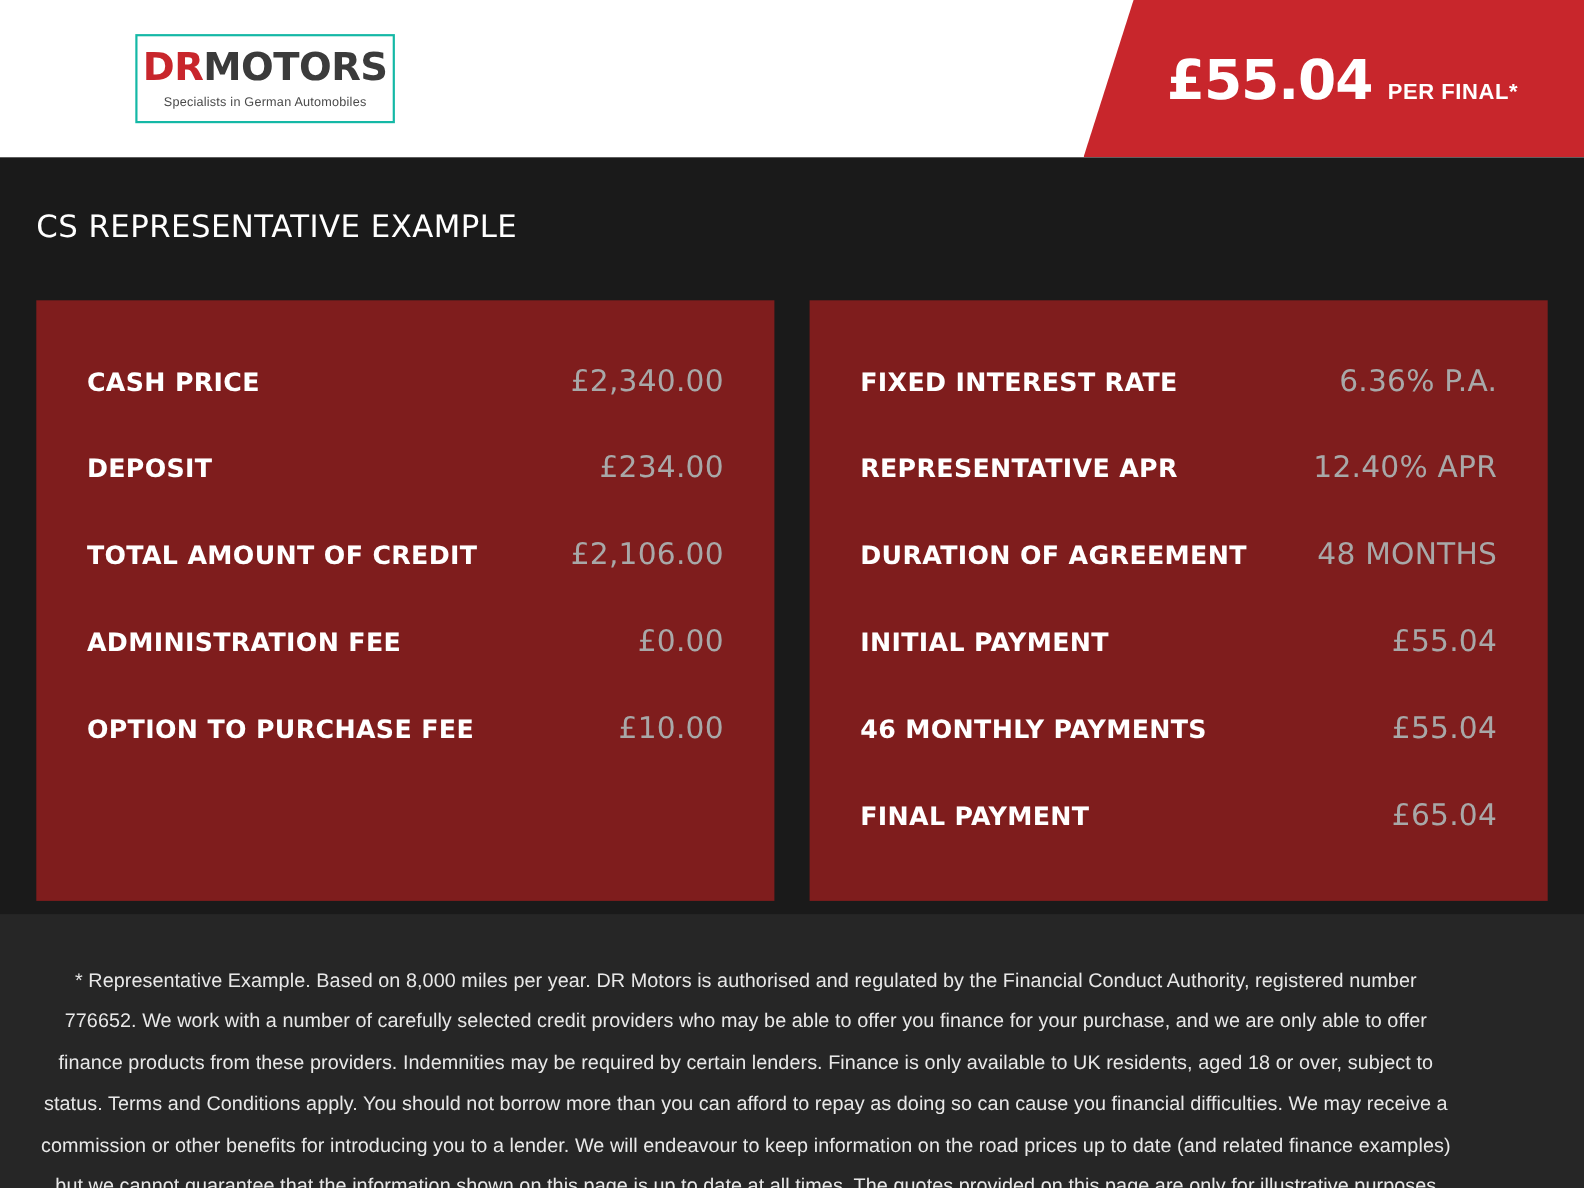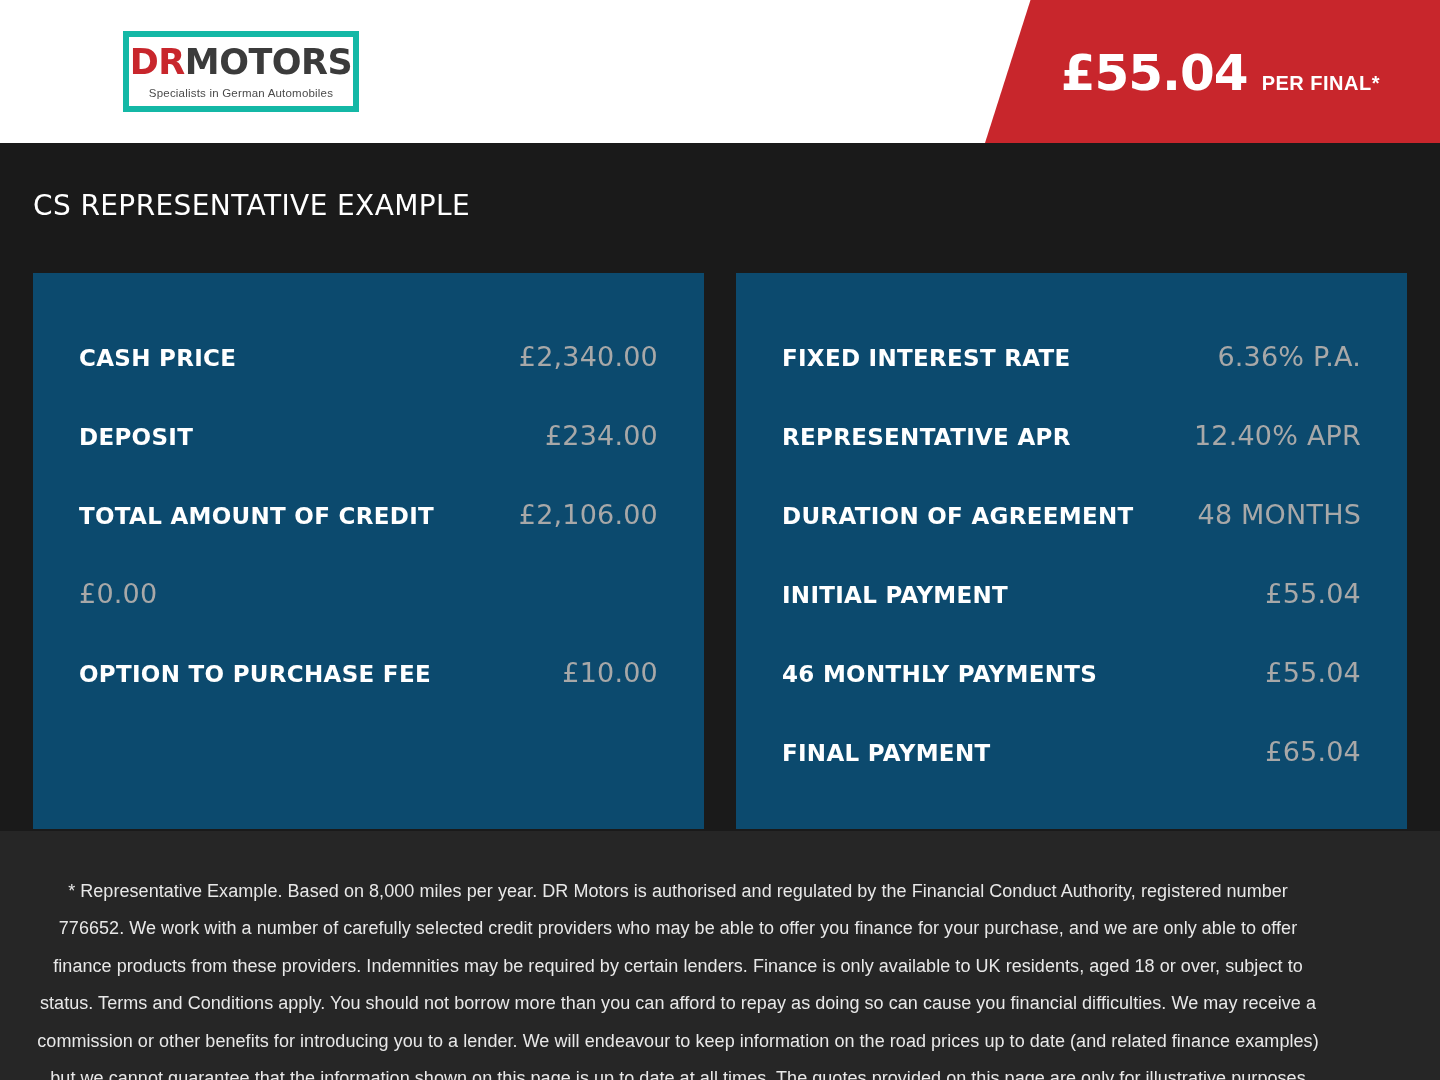--- a/index.html
+++ b/index.html
@@ -33,21 +33,21 @@
     height: 143px;
     background: #c8262c;
     clip-path: polygon(10% 0, 100% 0, 100% 100%, 0 100%);
   }
   .logo-box {
     position: absolute;
     left: 123px;
     top: 31px;
     width: 236px;
     height: 81px;
-    border: 6px solid #14b8a6;
+    border: 2px solid #14b8a6;
     display: flex;
     flex-direction: column;
     align-items: center;
     justify-content: center;
     background: #fff;
   }
   .logo-text {
     font-family: "DejaVu Sans", sans-serif;
     font-weight: bold;
     font-size: 35px;
@@ -102,22 +102,22 @@
   .panels {
     position: absolute;
     left: 33px;
     top: 273px;
     width: 1374px;
     display: flex;
     gap: 32px;
   }
   .panel {
     flex: 1;
-    background: #0c4a6e;
-    padding: 48px 46px 34px 46px;
+    background: #7f1d1d;
+    padding: 38px 46px 34px 46px;
   }
   .row {
     display: flex;
     align-items: baseline;
     justify-content: space-between;
     height: 79px;
   }
   .row-label {
     font-family: "DejaVu Sans", sans-serif;
     font-weight: bold;
@@ -184,20 +184,21 @@
       </div>
       <div class="row">
         <span class="row-label">DEPOSIT</span>
         <span class="row-value">£234.00</span>
       </div>
       <div class="row">
         <span class="row-label">TOTAL AMOUNT OF CREDIT</span>
         <span class="row-value">£2,106.00</span>
       </div>
       <div class="row">
+        <span class="row-label">ADMINISTRATION FEE</span>
         <span class="row-value">£0.00</span>
       </div>
       <div class="row">
         <span class="row-label">OPTION TO PURCHASE FEE</span>
         <span class="row-value">£10.00</span>
       </div>
     </div>
 
     <div class="panel">
       <div class="row">

